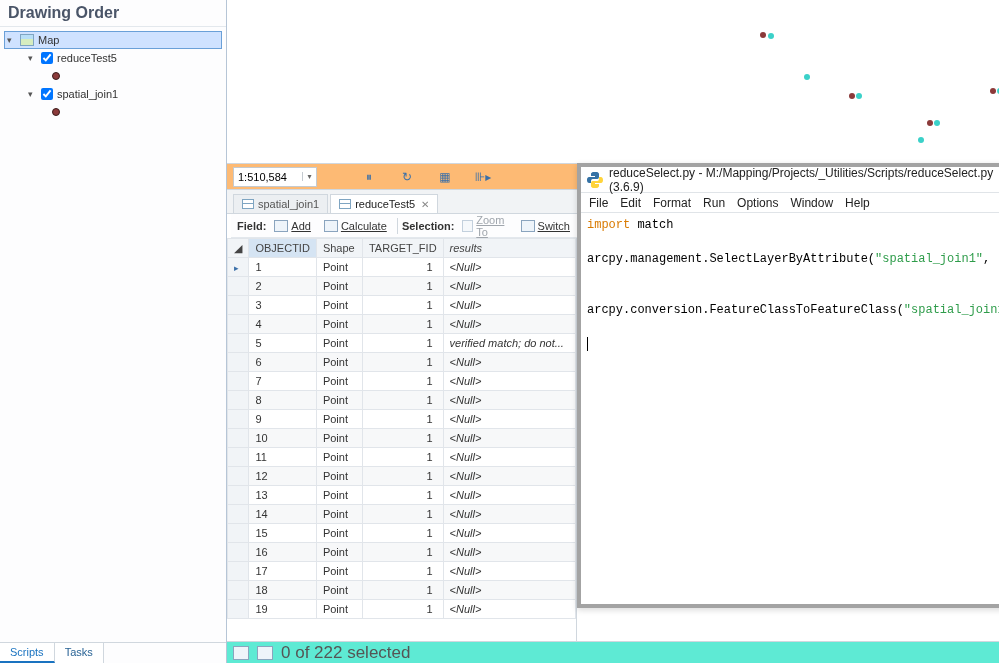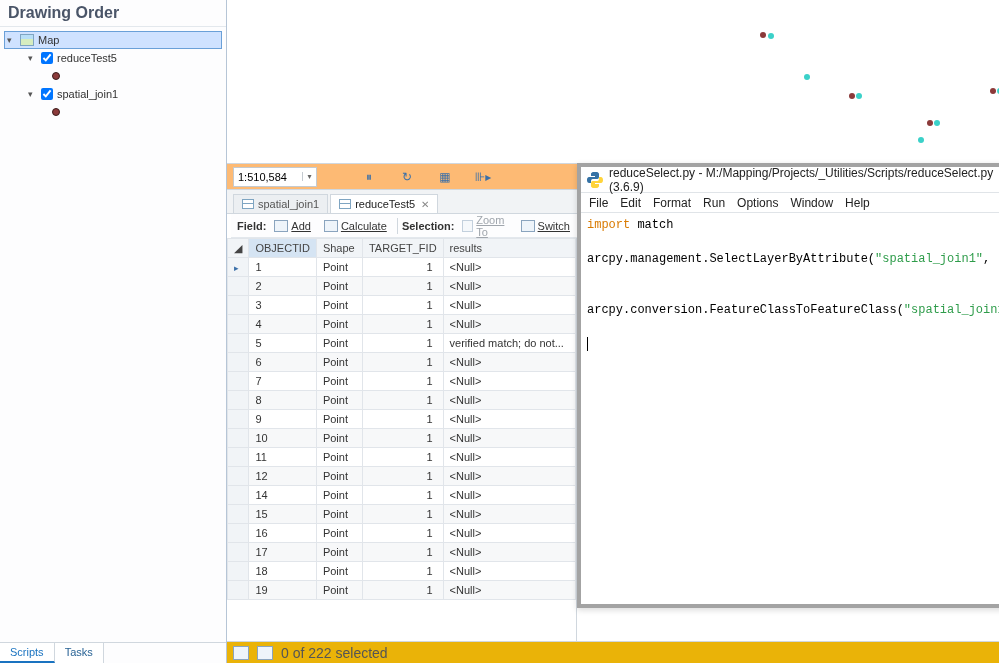--- a/index.html
+++ b/index.html
@@ -237,32 +237,32 @@
   border-right: 1px solid #cfd6dd;
 }
 .rowhdr.sel::before {
   content: "▸";
   color: #3a6fa8;
   font-size: 9px;
 }
 .col-oid { width: 58px; }
 .col-shape { width: 48px; }
 .col-tfid { width: 66px; text-align: right; }
-.col-res { width: 140px; }
+.col-res { width: 140px; font-style: italic; }
 td.num { text-align: right; padding-right: 10px; }
 .status-bar {
   position: absolute;
   left: 227px; bottom: 0;
   right: 0; height: 22px;
   border-top: 1px solid #d0d7de;
-  background: #eab308;
+  background: #5eead4;
   display: flex; align-items: center;
   gap: 8px;
   padding: 0 6px;
-  font-size: 14px;
+  font-size: 17px;
   color: #555;
 }
 .status-ico {
   width: 16px; height: 14px;
   border: 1px solid #8aa4be;
   background: #eef4fa;
 }
 .idle-window {
   position: absolute;
   left: 577px; top: 163px;
@@ -506,20 +506,27 @@
         </tr>
         <tr>
           <td class="rowhdr"></td>
           <td class="col-oid">12</td>
           <td class="col-shape">Point</td>
           <td class="col-tfid num">1</td>
           <td class="col-res">&lt;Null&gt;</td>
         </tr>
         <tr>
           <td class="rowhdr"></td>
+          <td class="col-oid">13</td>
+          <td class="col-shape">Point</td>
+          <td class="col-tfid num">1</td>
+          <td class="col-res">&lt;Null&gt;</td>
+        </tr>
+        <tr>
+          <td class="rowhdr"></td>
           <td class="col-oid">14</td>
           <td class="col-shape">Point</td>
           <td class="col-tfid num">1</td>
           <td class="col-res">&lt;Null&gt;</td>
         </tr>
         <tr>
           <td class="rowhdr"></td>
           <td class="col-oid">15</td>
           <td class="col-shape">Point</td>
           <td class="col-tfid num">1</td>

